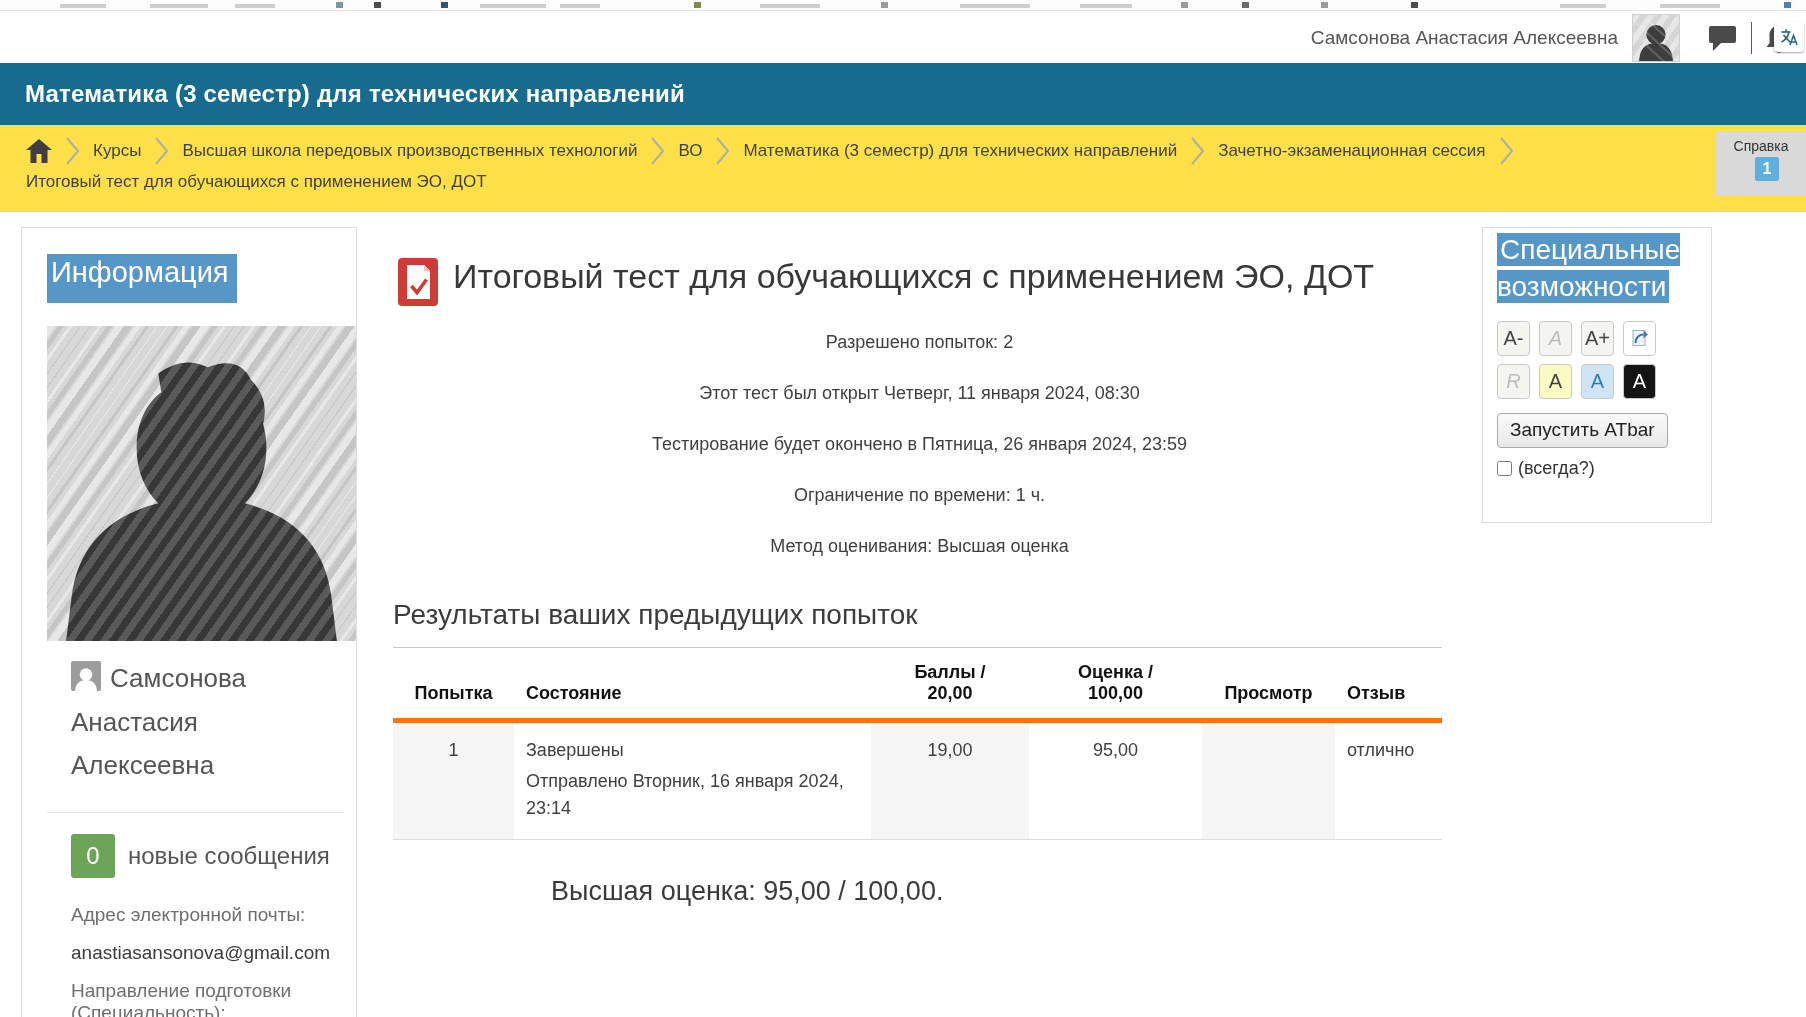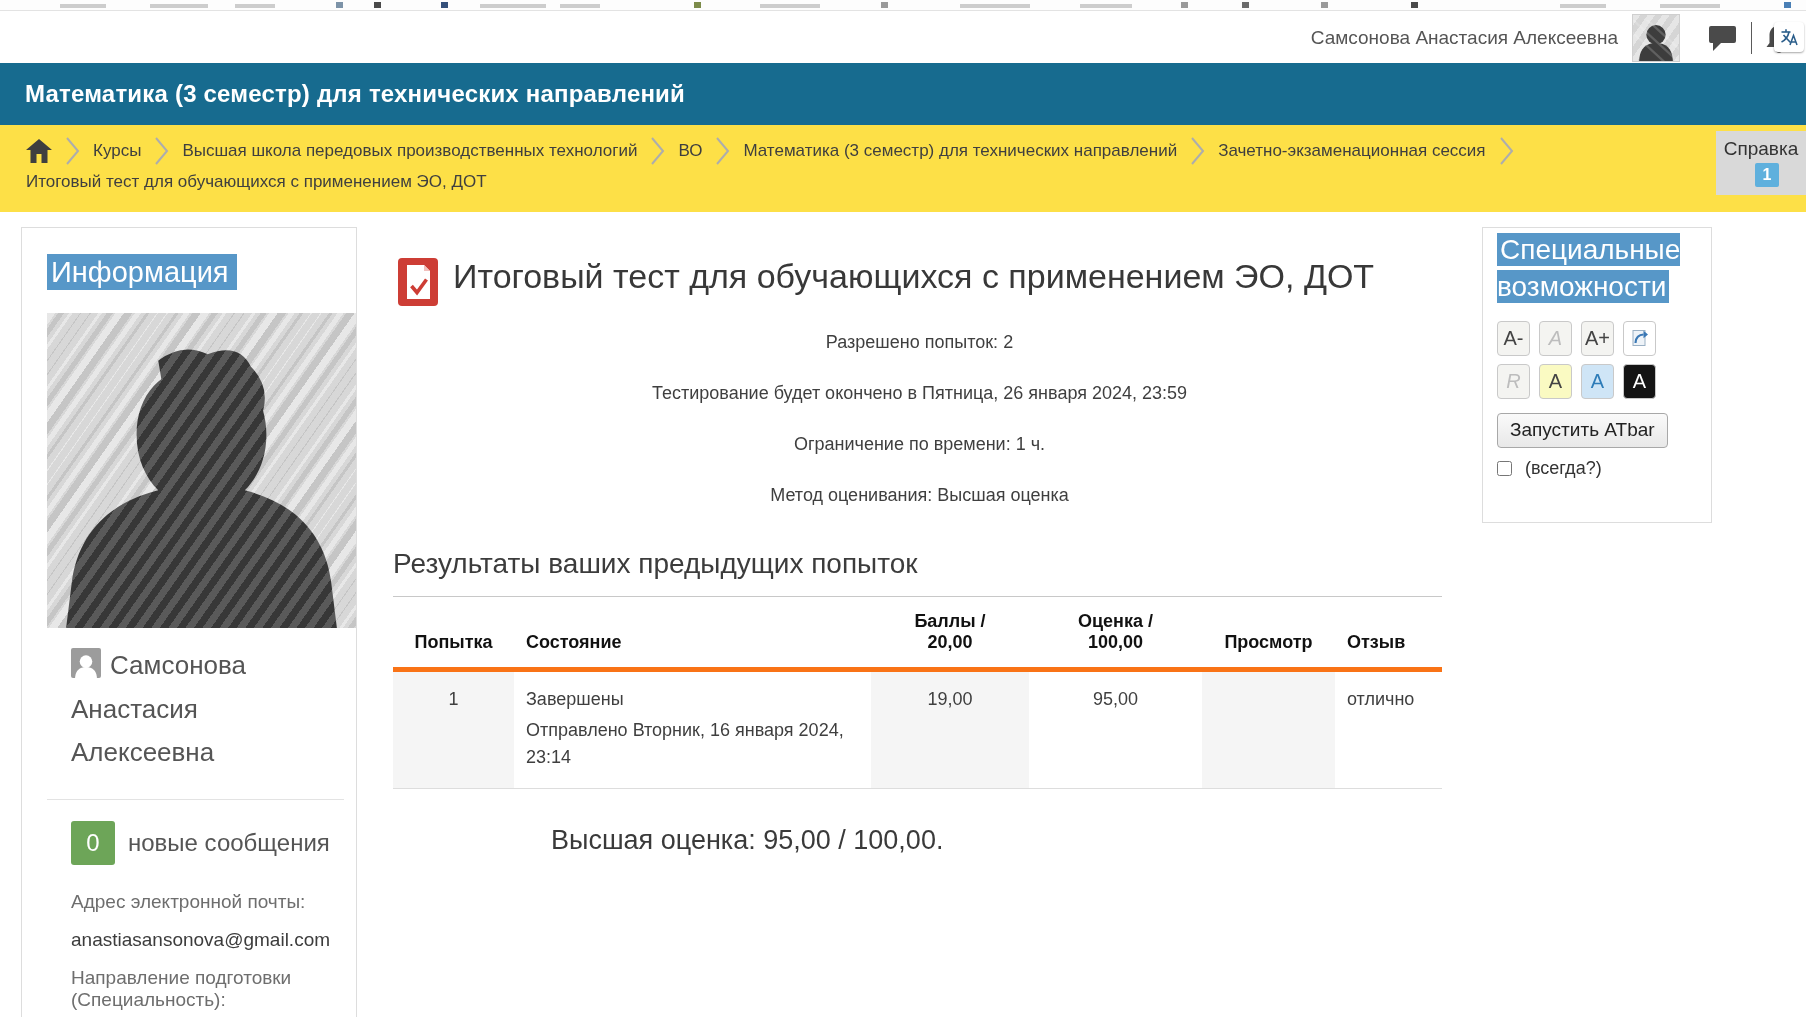--- a/index.html
+++ b/index.html
@@ -26,27 +26,27 @@
   .translate-icon { position:absolute; top:22px; right:2px; width:30px; height:30px; background:#fff; border-radius:4px; box-shadow:0 1px 2px rgba(0,0,0,.35); display:flex; align-items:center; justify-content:center; }
 
   
   .breadcrumb-bar { position:absolute; left:0; top:125px; width:1806px; height:87px; background:#fde047; }
   .crumb-row1 { display:flex; align-items:center; gap:13px; padding:9px 0 0 26px; }
   .crumb-item { font-size:17px; color:#3f3f3f; white-space:nowrap; }
   .crumb-sep { flex:0 0 auto; display:flex; }
   .crumb-row2 { padding:4px 0 0 26px; font-size:17px; color:#3f3f3f; }
 
   .help-tab { position:absolute; right:0; top:131px; width:90px; height:64px; background:#d9d9d9; display:flex; flex-direction:column; align-items:center; }
-  .help-label { font-size:19px; color:#333; margin-top:7px; }
+  .help-label { font-size:14px; color:#333; margin-top:7px; }
   .help-badge { width:24px; height:24px; background:#5fb0dd; border-radius:2px; color:#fff; font-weight:bold; font-size:16px; display:flex; align-items:center; justify-content:center; margin-top:3px; transform:translateX(6px); }
 
   
   .left-card { position:absolute; left:21px; top:227px; width:336px; height:840px; background:#fff; border:1px solid #ddd; padding:26px 0 0 25px; }
   .hl { background:#5797c8; color:#fff; }
-  .info-heading { display:inline-block; font-size:29px; padding:2px 8px 1px 4px; }
+  .info-heading { display:inline-block; font-size:29px; padding:2px 8px 14px 4px; }
   .avatar-photo { margin-top:23px; width:309px; height:315px; position:relative; overflow:hidden; background:repeating-linear-gradient(125deg,#e3e3e3 0 9px,#d0d0d0 9px 18px); }
   .avatar-photo svg { position:absolute; bottom:-4px; left:0; width:100%; }
   .avatar-photo .stripes { position:absolute; inset:0; background:repeating-linear-gradient(125deg,rgba(255,255,255,.16) 0 7px,rgba(0,0,0,.05) 7px 14px); }
   .user-line { margin:16px 12px 0 24px; font-size:26px; color:#555; line-height:1.68; }
   .mini-person { display:inline-flex; width:30px; height:30px; background:#9c9c9c; border-radius:2px; vertical-align:-4px; margin-right:9px; position:relative; overflow:hidden; }
   .mini-person svg { position:absolute; bottom:-2px; left:0; width:100%; }
   .card-divider { border:none; border-top:1px solid #e3e3e3; margin:24px 12px 0 0; }
   .messages-line { margin:21px 0 0 24px; display:flex; align-items:center; gap:13px; }
   .msg-badge { width:44px; height:44px; background:#6da558; border-radius:3px; color:#fff; font-size:24px; display:flex; align-items:center; justify-content:center; }
   .msg-label { font-size:24px; color:#555; }
@@ -82,21 +82,21 @@
   .acc-title { display:inline; font-size:28px; line-height:1.32; padding:1px 3px; }
   .acc-row { display:flex; gap:9px; margin-top:15px; }
   .acc-row + .acc-row { margin-top:8px; }
   .acc-btn { width:33px; height:35px; border:1px solid #c9c9c9; border-radius:4px; background:#f4f4f1; font-size:20px; color:#444; display:flex; align-items:center; justify-content:center; }
   .acc-btn.disabled { color:#bdbdbd; font-style:italic; }
   .acc-btn.yellow { background:#fafac2; }
   .acc-btn.blue { background:#cfe5f6; color:#2e7cb8; }
   .acc-btn.black { background:#141414; color:#fff; }
   .acc-btn.picture { background:#fff; }
   .atbar-btn { margin-top:14px; display:inline-block; font-size:19px; font-weight:normal; color:#222; padding:5px 12px 6px; border:1px solid #a8a8a8; border-radius:4px; background:linear-gradient(#fafafa,#e8e8e8); }
-  .always-line { margin-top:10px; display:flex; align-items:center; gap:13px; font-size:18px; color:#333; }
+  .always-line { margin-top:10px; display:flex; align-items:center; gap:6px; font-size:18px; color:#333; }
   .always-line input { width:15px; height:15px; }
 </style>
 </head>
 <body>
 
 <div class="canvas">
 
   <div class="bm-strip">
     <span class="bm-text" style="left:60px;width:46px"></span>
       <span class="bm-text" style="left:150px;width:58px"></span>
@@ -244,20 +244,21 @@
           <rect x="0" y="0" width="40" height="48" rx="4" fill="#cd3d35"></rect>
           <path d="M9 7 h17 l6 6 v28 h-23 z" fill="#ffffff"></path>
           <path d="M26 7 l6 6 h-6 z" fill="#f2c0bd"></path>
           <path d="M13.5 28 l5.5 6.5 l9.5 -13" stroke="#cd3d35" stroke-width="3.6" fill="none"></path>
         </svg>
       </span>
       <h2 class="quiz-title">Итоговый тест для обучающихся с применением ЭО, ДОТ</h2>
     </div>
     <div class="quiz-info">
       <p>Разрешено попыток: 2</p>
+      <p>Этот тест был открыт Четверг, 11 января 2024, 08:30</p>
       <p>Тестирование будет окончено в Пятница, 26 января 2024, 23:59</p>
       <p>Ограничение по времени: 1 ч.</p>
       <p>Метод оценивания: Высшая оценка</p>
     </div>
 
     <h3 class="results-heading">Результаты ваших предыдущих попыток</h3>
 
     <table class="results-table">
       <thead>
         <tr>

